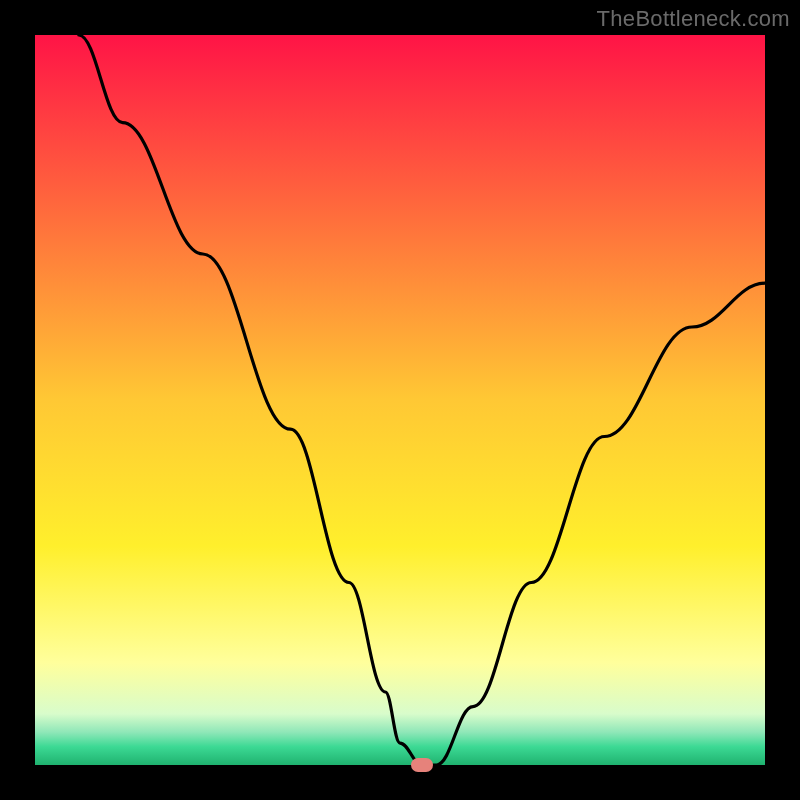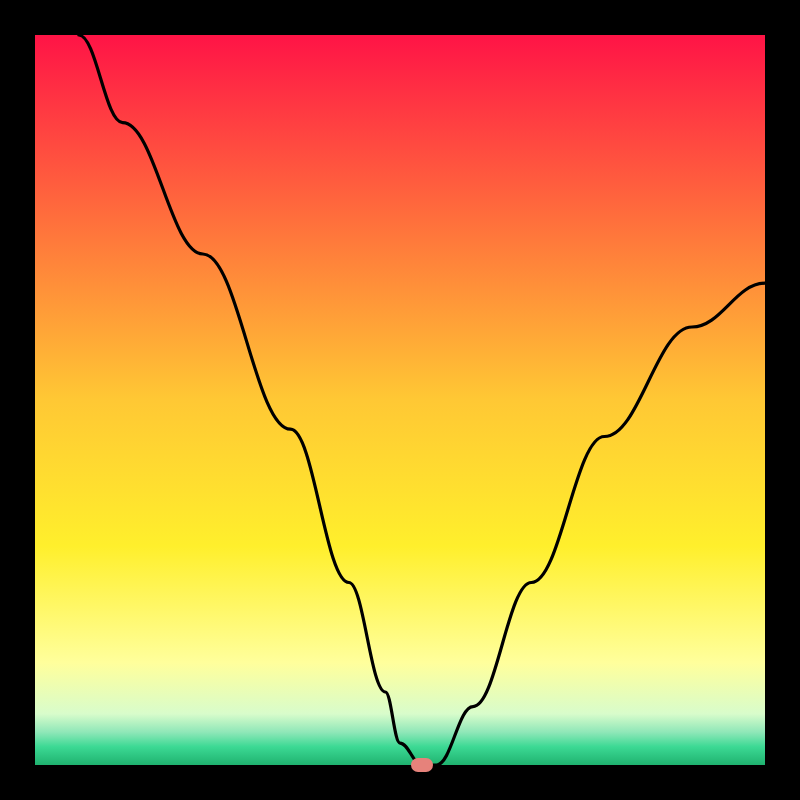--- a/index.html
+++ b/index.html
@@ -53,14 +53,15 @@
           <stop offset="93%" stop-color="#d8fccb"></stop>
           <stop offset="95.5%" stop-color="#8fe7b8"></stop>
           <stop offset="97.5%" stop-color="#3cd994"></stop>
           <stop offset="100%" stop-color="#1fb26f"></stop>
         </linearGradient>
       </defs>
       <rect x="0" y="0" width="800" height="800" fill="#000"></rect>
       <rect x="35" y="35" width="730" height="730" fill="url(#bg-grad)"></rect>
       <path d="M 78.8 35 C 96.32 35 105.08 122.6 122.6 122.6 C 154.72 122.6 170.78 254.00000000000003 202.9 254.00000000000003 C 237.94 254.00000000000003 255.46 429.20000000000005 290.5 429.20000000000005 C 313.86 429.20000000000005 325.53999999999996 582.5 348.9 582.5 C 363.5 582.5 370.79999999999995 692 385.4 692 C 391.24 692 394.15999999999997 743.1 400 743.1 C 408.76 743.1 413.14000000000004 765 421.90000000000003 765 C 427.74000000000007 765 430.66 765 436.50000000000006 765 C 451.1 765 458.40000000000003 706.6 473 706.6 C 496.36 706.6 508.0400000000001 582.5 531.4000000000001 582.5 C 560.6 582.5 575.2 436.50000000000006 604.4 436.50000000000006 C 639.4399999999999 436.50000000000006 656.96 327 692 327 C 721.2 327 735.8 283.2 765 283.2" fill="none" stroke="#000" stroke-width="3.2" stroke-linecap="round" stroke-linejoin="round"></path>
     </svg>
+  <div class="watermark">TheBottleneck.com</div>
   <div id="marker" class="marker" style="left: 421.9px; top: 765px; background: rgb(230, 130, 123);"></div>
 </div>
 
 </body></html>

